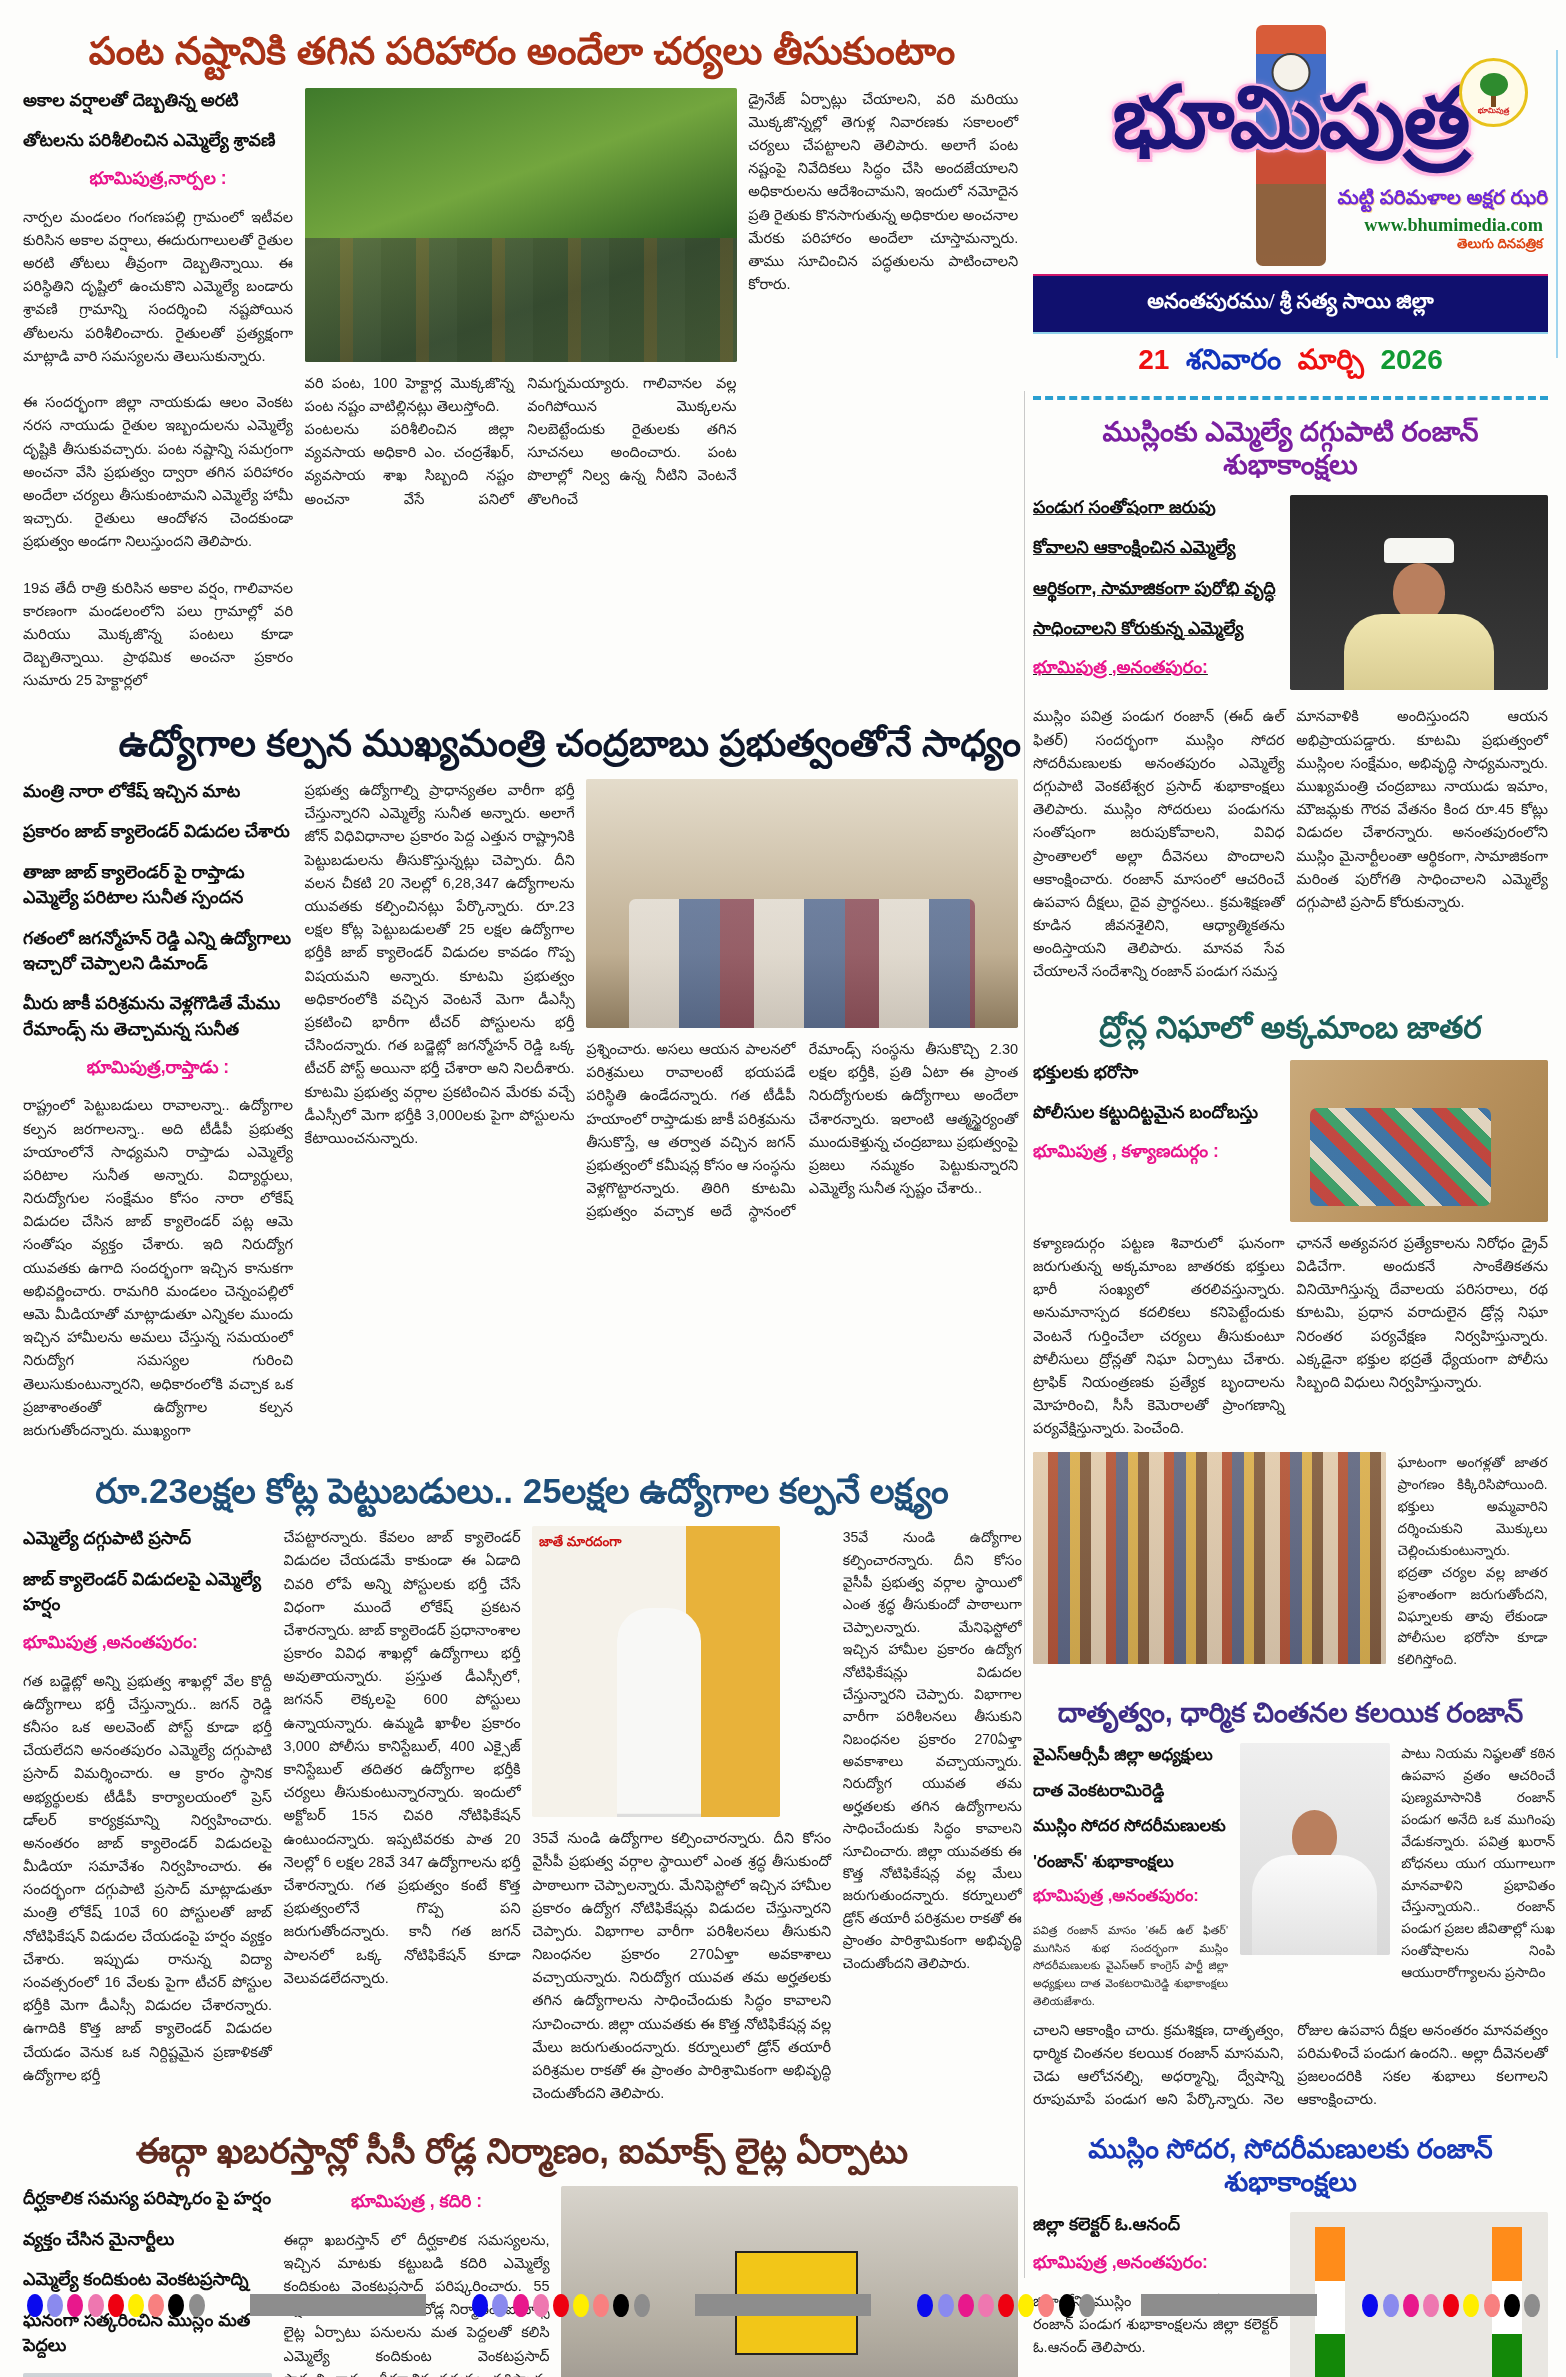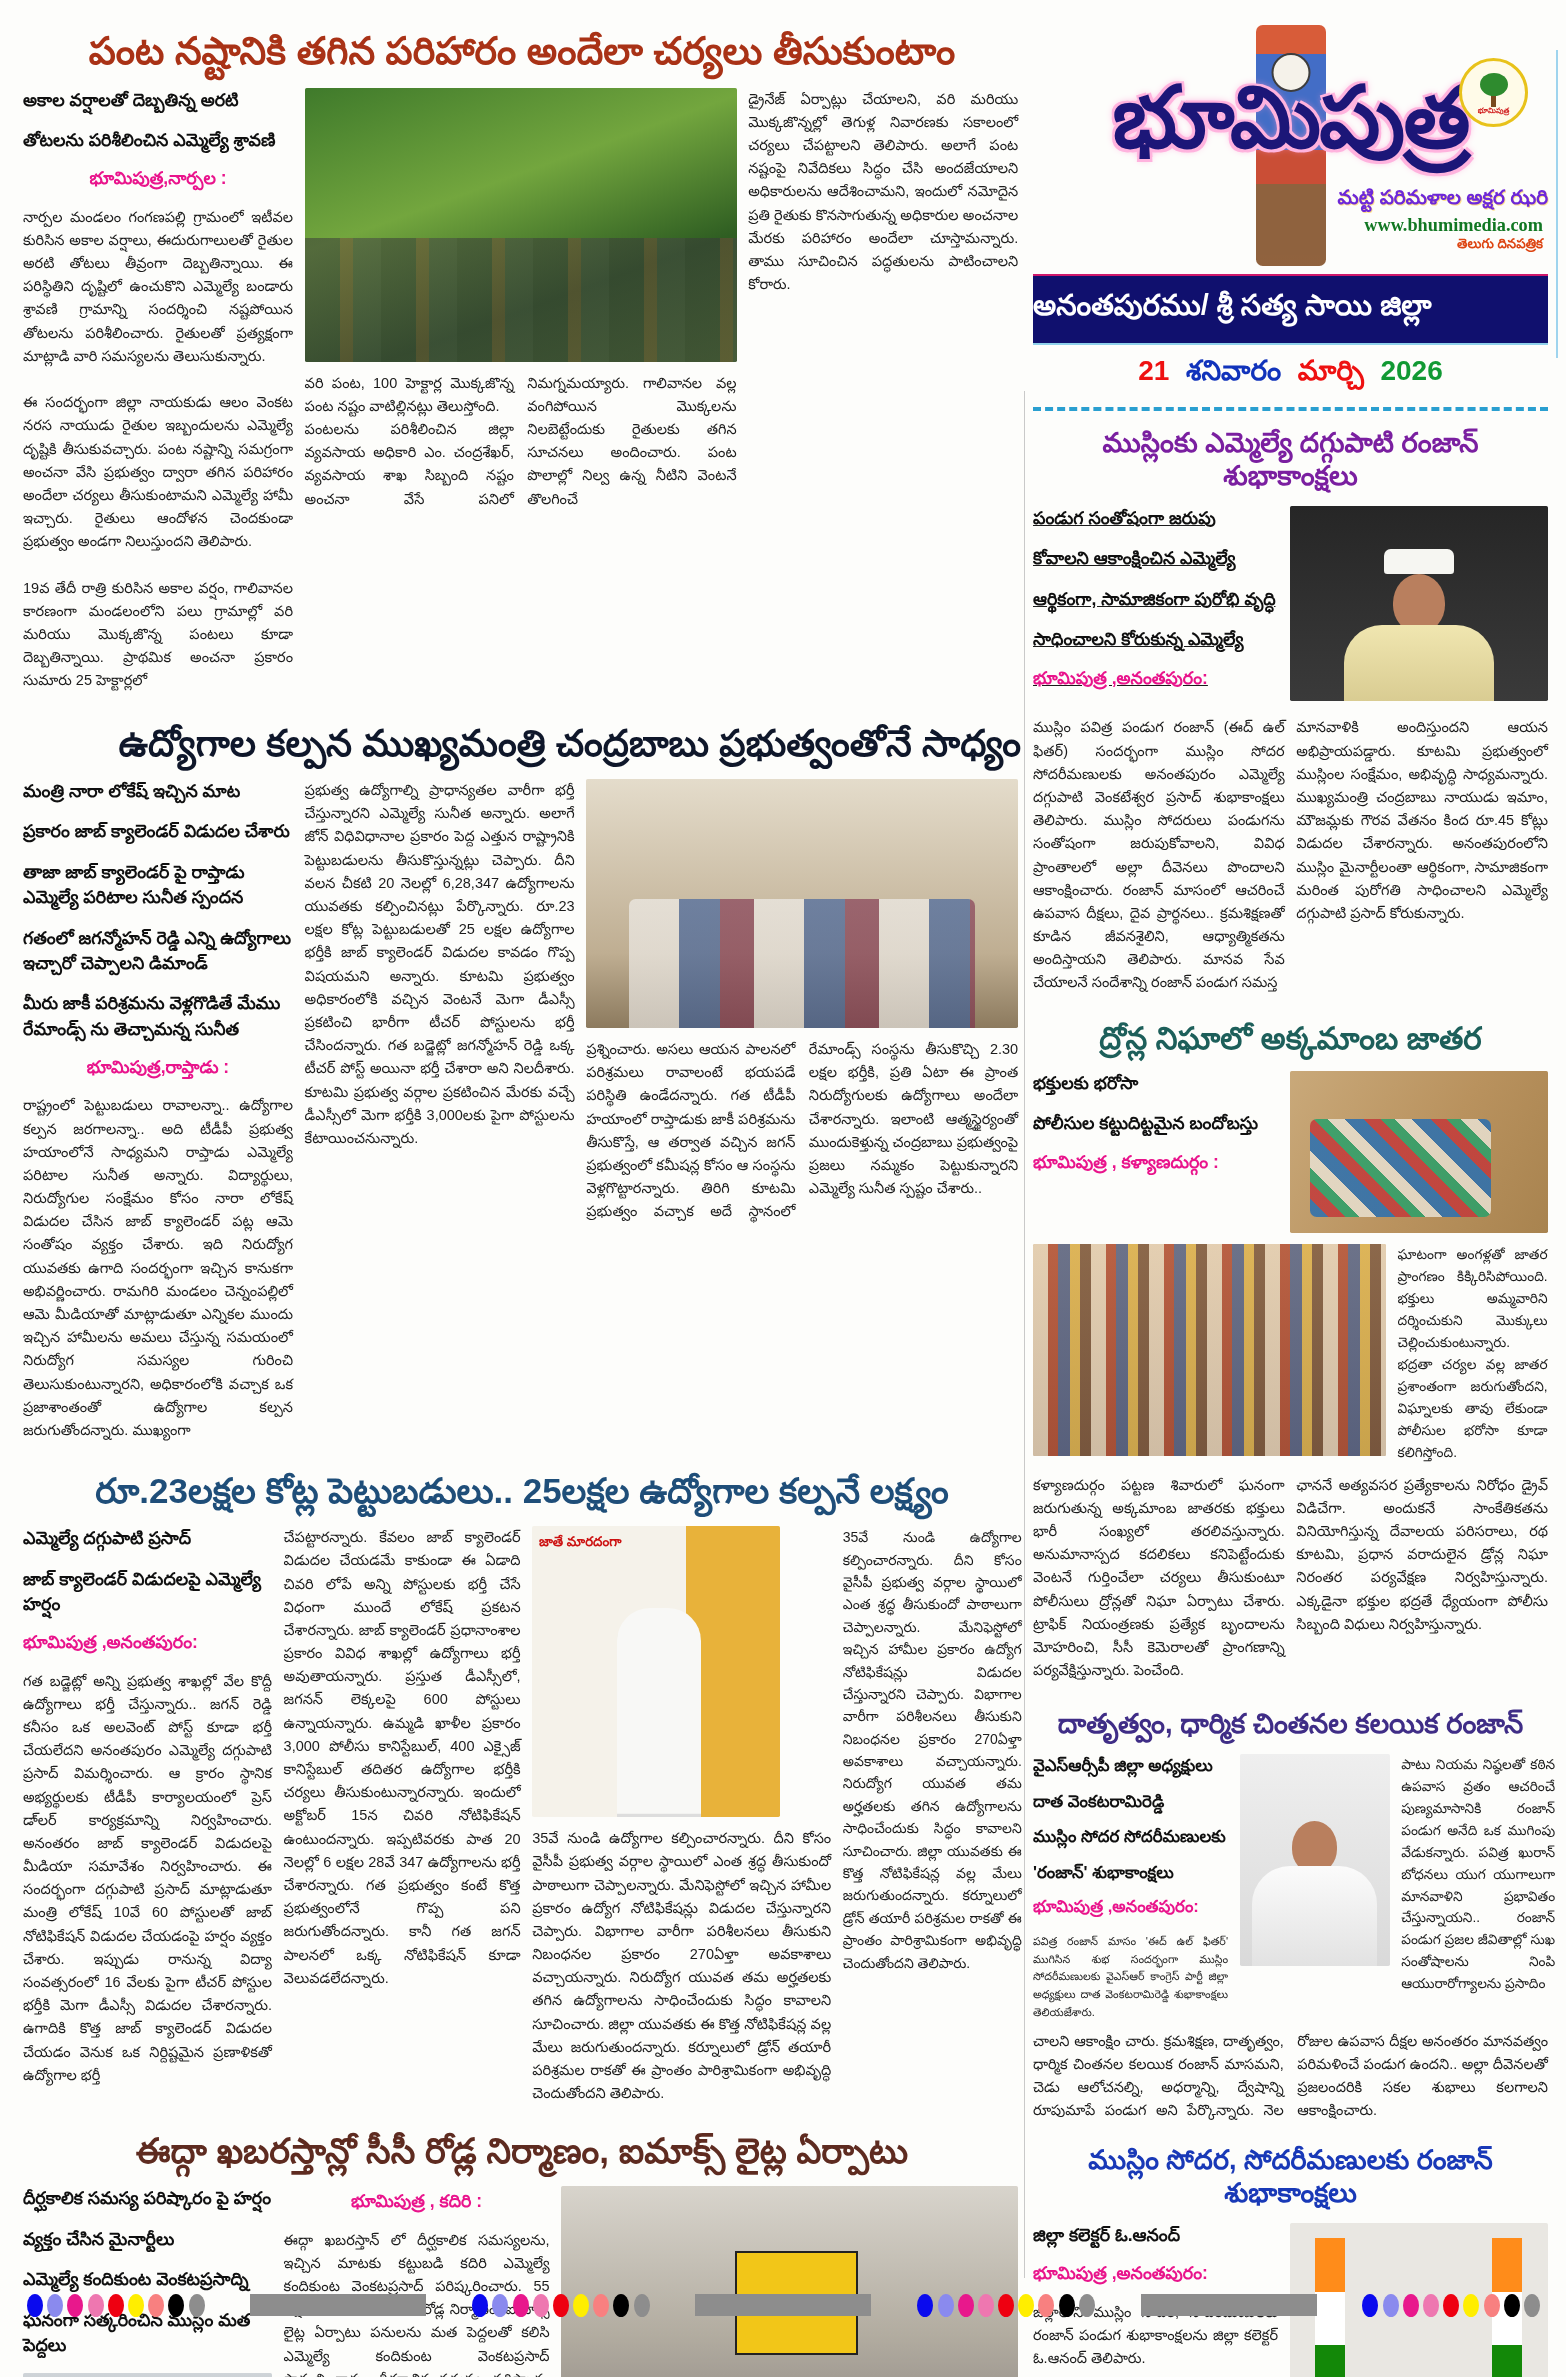--- a/index.html
+++ b/index.html
@@ -30,22 +30,22 @@
   .logo-circle{position:absolute;right:20px;top:33px;width:63px;height:63px;border-radius:50%;
          background:#fffbe8;border:3.3px solid #e8c21a;z-index:3;text-align:center;}
   .logo-tree{width:28px;height:23px;background:#2e8b2e;border-radius:50%;margin:11.6px auto 0;}
   .logo-trunk{width:5px;height:11.6px;background:#7a4a1e;margin:0 auto;}
   .logo-text{display:block;font-size:7.5px;font-weight:bold;color:#d22222;line-height:1;}
   .mast-tagline{position:relative;z-index:2;text-align:right;font-weight:bold;font-size:20px;
          color:#6d28d9;text-shadow:0.8px 0.8px 0 #ffe08a;margin-top:-3.3px;}
   .mast-sub-row{display:flex;justify-content:space-between;align-items:flex-end;padding:1.7px 5px 3.3px;flex-direction:column;}
   .mast-site{font-weight:bold;font-size:18.3px;color:#117722;font-family:"Liberation Serif",serif;}
   .mast-edition{font-weight:bold;font-size:13.3px;color:#dd4411;}
-  .band{background:#10106e;color:#ffffff;font-weight:bold;font-size:29px;text-align:left;
-        padding:13.3px 0;border-top:2.5px solid #cf186b;border-bottom:2.5px solid #8fd1ea;}
+  .band{background:#10106e;color:#ffffff;font-weight:bold;font-size:21px;text-align:center;
+        padding:13.3px 0;border-top:2.5px solid #cf186b;border-bottom:2.5px solid #8fd1ea;font-family:Liberation Serif, serif;}
   .daterow{display:flex;justify-content:center;align-items:baseline;gap:16.6px;font-weight:bold;
         font-size:28px;padding:10px 0 13.3px;border-bottom:4.2px dashed #2a9fd0;margin-bottom:15px;}
   
   .ph{border-radius:1.7px;position:relative;overflow:hidden;}
   .ph-banana{background:linear-gradient(160deg,#3f7a2b,#73a63e 38%,#2f5e22 70%,#49772c);}
   .ph-banana:after{content:"";position:absolute;left:0;right:0;bottom:0;height:45%;
         background:repeating-linear-gradient(90deg,#3a3a3a 0 35px,#6b4a3a 35px 48px,#444 48px 76px);opacity:.55;}
   .ph-meeting{background:linear-gradient(180deg,#e4dccb,#bfae92 70%,#8c7a5e);}
   .ph-meeting:after{content:"";position:absolute;left:10%;bottom:0;width:80%;height:52%;
         background:repeating-linear-gradient(90deg,#f5f5f5 0 50px,#31589c 50px 91px,#7a2a4a 91px 125px);opacity:.6;border-radius:6.7px 6.7px 0 0;}
@@ -230,27 +230,27 @@
     <div class="art" style="margin-bottom:25px;">
       <div class="h-main" style="font-size:31px;color:#1d5f5a;">ద్రోన్ల నిఘాలో అక్కమాంబ జాతర</div>
       <div class="row" style="grid-template-columns:245px 258px;">
         <div>
           <div class="sub">భక్తులకు భరోసా</div>
           <div class="sub">పోలీసుల కట్టుదిట్టమైన బందోబస్తు</div>
           <div class="byline" style="color:#e9148c;text-align:left;">భూమిపుత్ర , కళ్యాణదుర్గం :</div>
         </div>
         <div class="ph ph-aerial" style="width:258px;height:162px;"></div>
       </div>
+      <div class="row" style="grid-template-columns:1fr 1fr;margin-top:10px;">
+        <div class="body-txt">కళ్యాణదుర్గం పట్టణ శివారులో ఘనంగా జరుగుతున్న అక్కమాంబ జాతరకు భక్తులు భారీ సంఖ్యలో తరలివస్తున్నారు. అనుమానాస్పద కదలికలు కనిపెట్టేందుకు వెంటనే గుర్తించేలా చర్యలు తీసుకుంటూ పోలీసులు ద్రోన్లతో నిఘా ఏర్పాటు చేశారు. ట్రాఫిక్ నియంత్రణకు ప్రత్యేక బృందాలను మోహరించి, సీసీ కెమెరాలతో ప్రాంగణాన్ని పర్యవేక్షిస్తున్నారు. పెంచేంది.</div>
+        <div class="body-txt">ఛాననే అత్యవసర ప్రత్యేకాలను నిరోధం డ్రైవ్ విడిచేగా. అందుకనే సాంకేతికతను వినియోగిస్తున్న దేవాలయ పరిసరాలు, రథ కూటమి, ప్రధాన వరాదులైన డ్రోన్ల నిఘా నిరంతర పర్యవేక్షణ నిర్వహిస్తున్నారు. ఎక్కడైనా భక్తుల భద్రతే ధ్యేయంగా పోలీసు సిబ్బంది విధులు నిర్వహిస్తున్నారు.</div>
+      </div>
       <div class="row" style="grid-template-columns:353px 150px;margin-top:11.6px;">
         <div class="ph ph-crowd" style="width:353px;height:212px;"></div>
         <div class="body-txt" style="font-size:13.7px;">ఘాటంగా అంగళ్లతో జాతర ప్రాంగణం కిక్కిరిసిపోయింది. భక్తులు అమ్మవారిని దర్శించుకుని మొక్కులు చెల్లించుకుంటున్నారు. భద్రతా చర్యల వల్ల జాతర ప్రశాంతంగా జరుగుతోందని, విఘ్నాలకు తావు లేకుండా పోలీసుల భరోసా కూడా కలిగిస్తోంది.</div>
-      </div>
-      <div class="row" style="grid-template-columns:1fr 1fr;margin-top:10px;">
-        <div class="body-txt">కళ్యాణదుర్గం పట్టణ శివారులో ఘనంగా జరుగుతున్న అక్కమాంబ జాతరకు భక్తులు భారీ సంఖ్యలో తరలివస్తున్నారు. అనుమానాస్పద కదలికలు కనిపెట్టేందుకు వెంటనే గుర్తించేలా చర్యలు తీసుకుంటూ పోలీసులు ద్రోన్లతో నిఘా ఏర్పాటు చేశారు. ట్రాఫిక్ నియంత్రణకు ప్రత్యేక బృందాలను మోహరించి, సీసీ కెమెరాలతో ప్రాంగణాన్ని పర్యవేక్షిస్తున్నారు. పెంచేంది.</div>
-        <div class="body-txt">ఛాననే అత్యవసర ప్రత్యేకాలను నిరోధం డ్రైవ్ విడిచేగా. అందుకనే సాంకేతికతను వినియోగిస్తున్న దేవాలయ పరిసరాలు, రథ కూటమి, ప్రధాన వరాదులైన డ్రోన్ల నిఘా నిరంతర పర్యవేక్షణ నిర్వహిస్తున్నారు. ఎక్కడైనా భక్తుల భద్రతే ధ్యేయంగా పోలీసు సిబ్బంది విధులు నిర్వహిస్తున్నారు.</div>
       </div>
     </div>
 
     <div class="art" style="margin-bottom:21.6px;">
       <div class="h-main" style="font-size:27.4px;color:#3f2d86;">దాతృత్వం, ధార్మిక చింతనల కలయిక రంజాన్</div>
       <div class="row" style="grid-template-columns:195px 150px 154px;">
         <div>
           <div class="sub" style="font-size:16.6px;margin-bottom:11.6px;">వైఎస్ఆర్సీపీ జిల్లా అధ్యక్షులు</div>
           <div class="sub" style="font-size:16.6px;margin-bottom:11.6px;">దాత వెంకటరామిరెడ్డి</div>
           <div class="sub" style="font-size:16.6px;margin-bottom:11.6px;">ముస్లిం సోదర సోదరీమణులకు</div>

